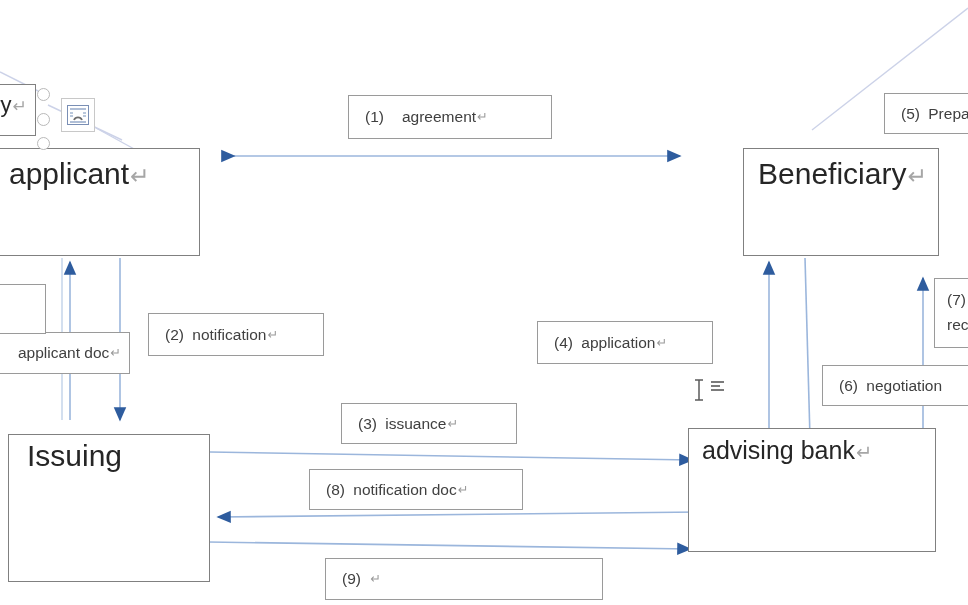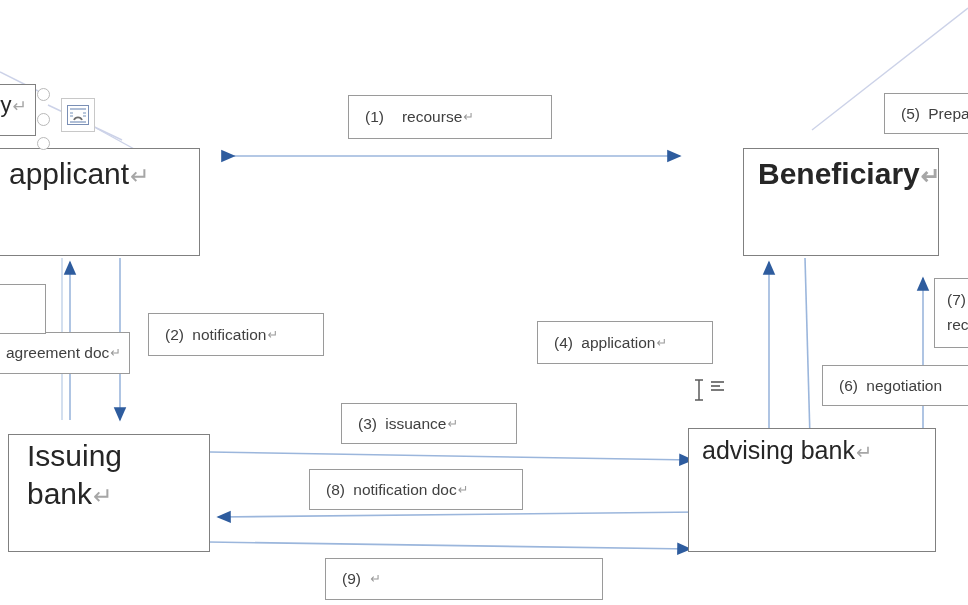--- a/index.html
+++ b/index.html
@@ -176,37 +176,36 @@
   </svg>
 
   <div class="entity small" style="left:-84px; top:84px; width:120px; height:52px; font-size:22px; padding-left:0; text-align:right; padding-right:8px;">
     <span class="ln"><span>ry</span><span class="ret">↵</span></span>
   </div>
 
   <div class="entity" style="left:-10px; top:148px; width:210px; height:108px;">
     <span class="ln"><span>applicant</span><span class="ret">↵</span></span>
   </div>
 
-  <div class="entity" style="left:743px; top:148px; width:196px; height:108px; padding-left:14px;font-weight:bold;">
+  <div class="entity" style="left:743px; top:148px; width:196px; height:108px; padding-left:14px;">
     <span class="ln"><span>Beneficiary</span><span class="ret">↵</span></span>
   </div>
 
-  <div class="entity" style="left:8px; top:434px; width:202px; height:118px; padding-top:2px;">
+  <div class="entity" style="left:8px; top:434px; width:202px; height:148px; padding-top:2px;">
     <span class="ln">Issuing</span>
-    <span class="ln"><span>bank</span><span class="ret">↵</span></span>
   </div>
 
   <div class="entity" style="left:688px; top:428px; width:248px; height:124px; font-size:25px; padding:5px 6px 13px 13px; line-height:1.35;">
     <span class="ln"><span>advising bank</span><span class="ret">↵</span></span>
   </div>
 
   <div class="caption" style="left:348px; top:95px; width:204px; height:44px;">
     <span class="num">(1)</span>
       <span class="gap"></span>
-      <span>recourse</span>
+      <span>agreement</span>
       <span class="ret">↵</span>
   </div>
 
   <div class="caption" style="left:148px; top:313px; width:176px; height:43px;">
     <span class="num">(2)</span>&nbsp;<span>notification</span><span class="ret">↵</span>
   </div>
 
   <div class="caption" style="left:341px; top:403px; width:176px; height:41px;">
     <span class="num">(3)</span>&nbsp;<span>issuance</span><span class="ret">↵</span>
   </div>
@@ -230,21 +229,21 @@
 
   <div class="caption" style="left:309px; top:469px; width:214px; height:41px;">
     <span class="num">(8)</span>&nbsp;<span>notification doc</span><span class="ret">↵</span>
   </div>
 
   <div class="caption" style="left:325px; top:558px; width:278px; height:42px;">
     <span class="num">(9)</span>&nbsp;<span class="ret">↵</span>
   </div>
 
   <div class="caption clip-left" style="top:332px; width:164px; height:42px; padding-left:0; justify-content:flex-end; padding-right:8px;">
-    <span>agreement doc</span>
+    <span>applicant doc</span>
       <span class="ret">↵</span>
   </div>
 
   <div class="caption" style="left:-46px; top:284px; width:92px; height:50px; padding:0;"></div>
 
   <div class="handle" style="left:37px; top:88px;"></div>
   <div class="handle" style="left:37px; top:113px;"></div>
   <div class="handle" style="left:37px; top:137px;"></div>
 
   <div class="layout-widget" style="left:61px; top:98px;">

